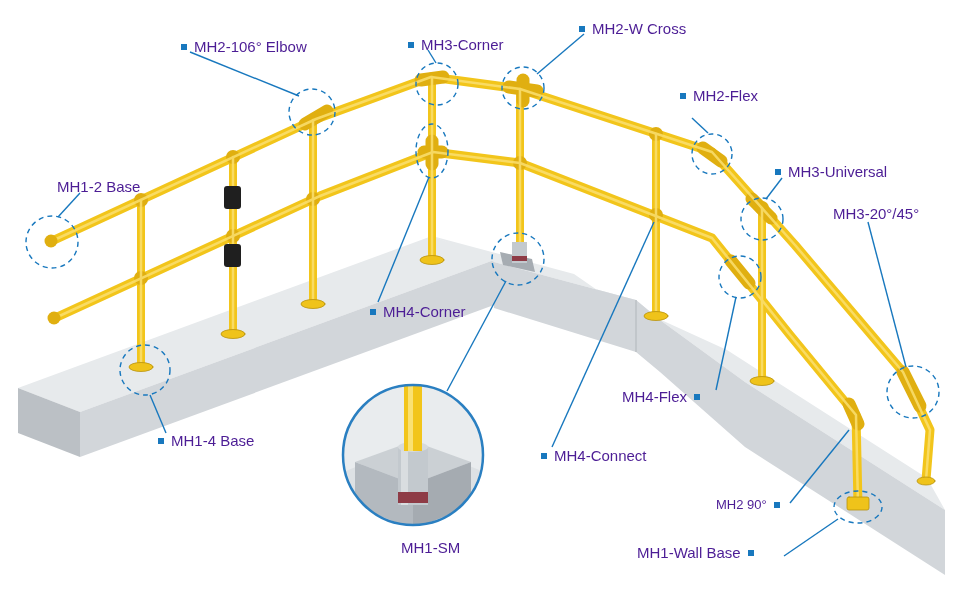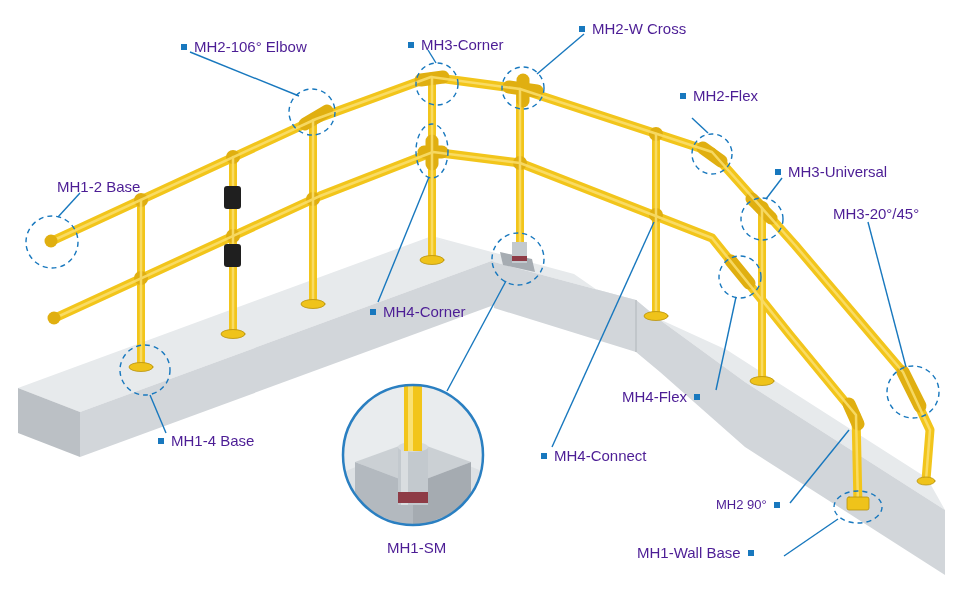--- a/index.html
+++ b/index.html
@@ -204,21 +204,21 @@
   <span>MH1-4 Base</span>
 </div>
 <div class="label" style="left:541px;top:447px">
   <span class="bullet"></span>
   <span>MH4-Connect</span>
 </div>
 <div class="label small" style="left:716px;top:497px">
   <span>MH2 90°</span>
   <span class="bullet"></span>
 </div>
-<div class="label" style="left:387px;top:539px">
+<div class="label" style="left:401px;top:539px">
   <span>MH1-SM</span>
 </div>
 <div class="label" style="left:637px;top:544px">
   <span>MH1-Wall Base</span>
   <span class="bullet"></span>
 </div>
 
 </div>
 
 </body></html>

